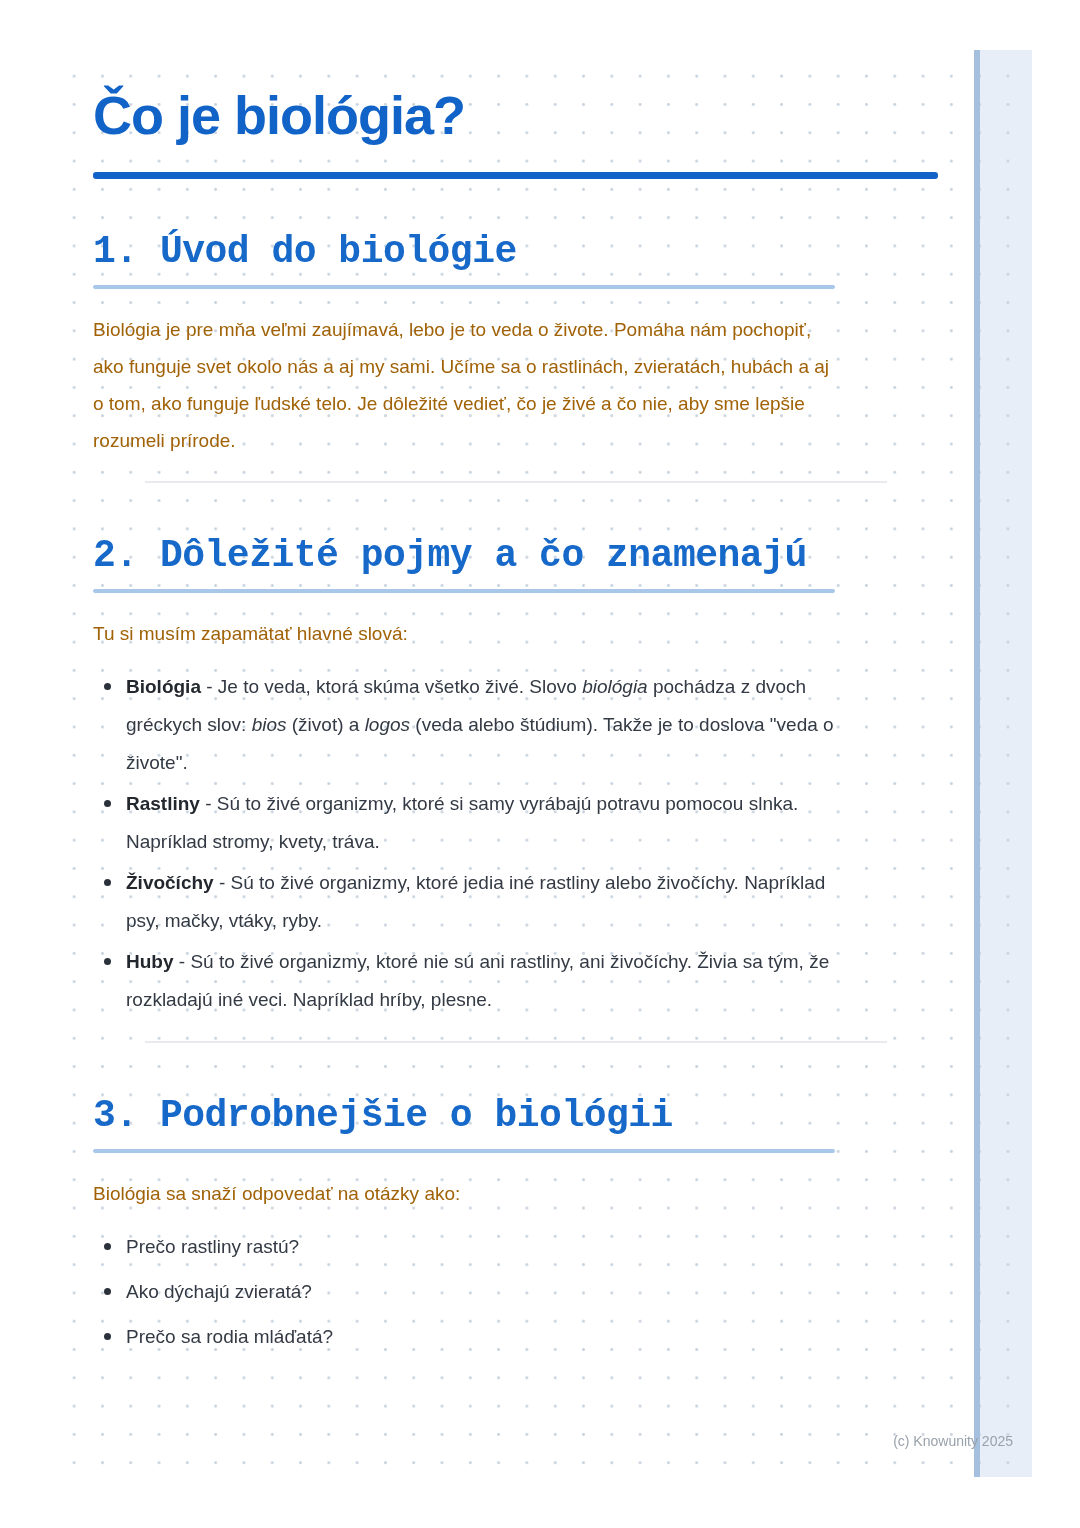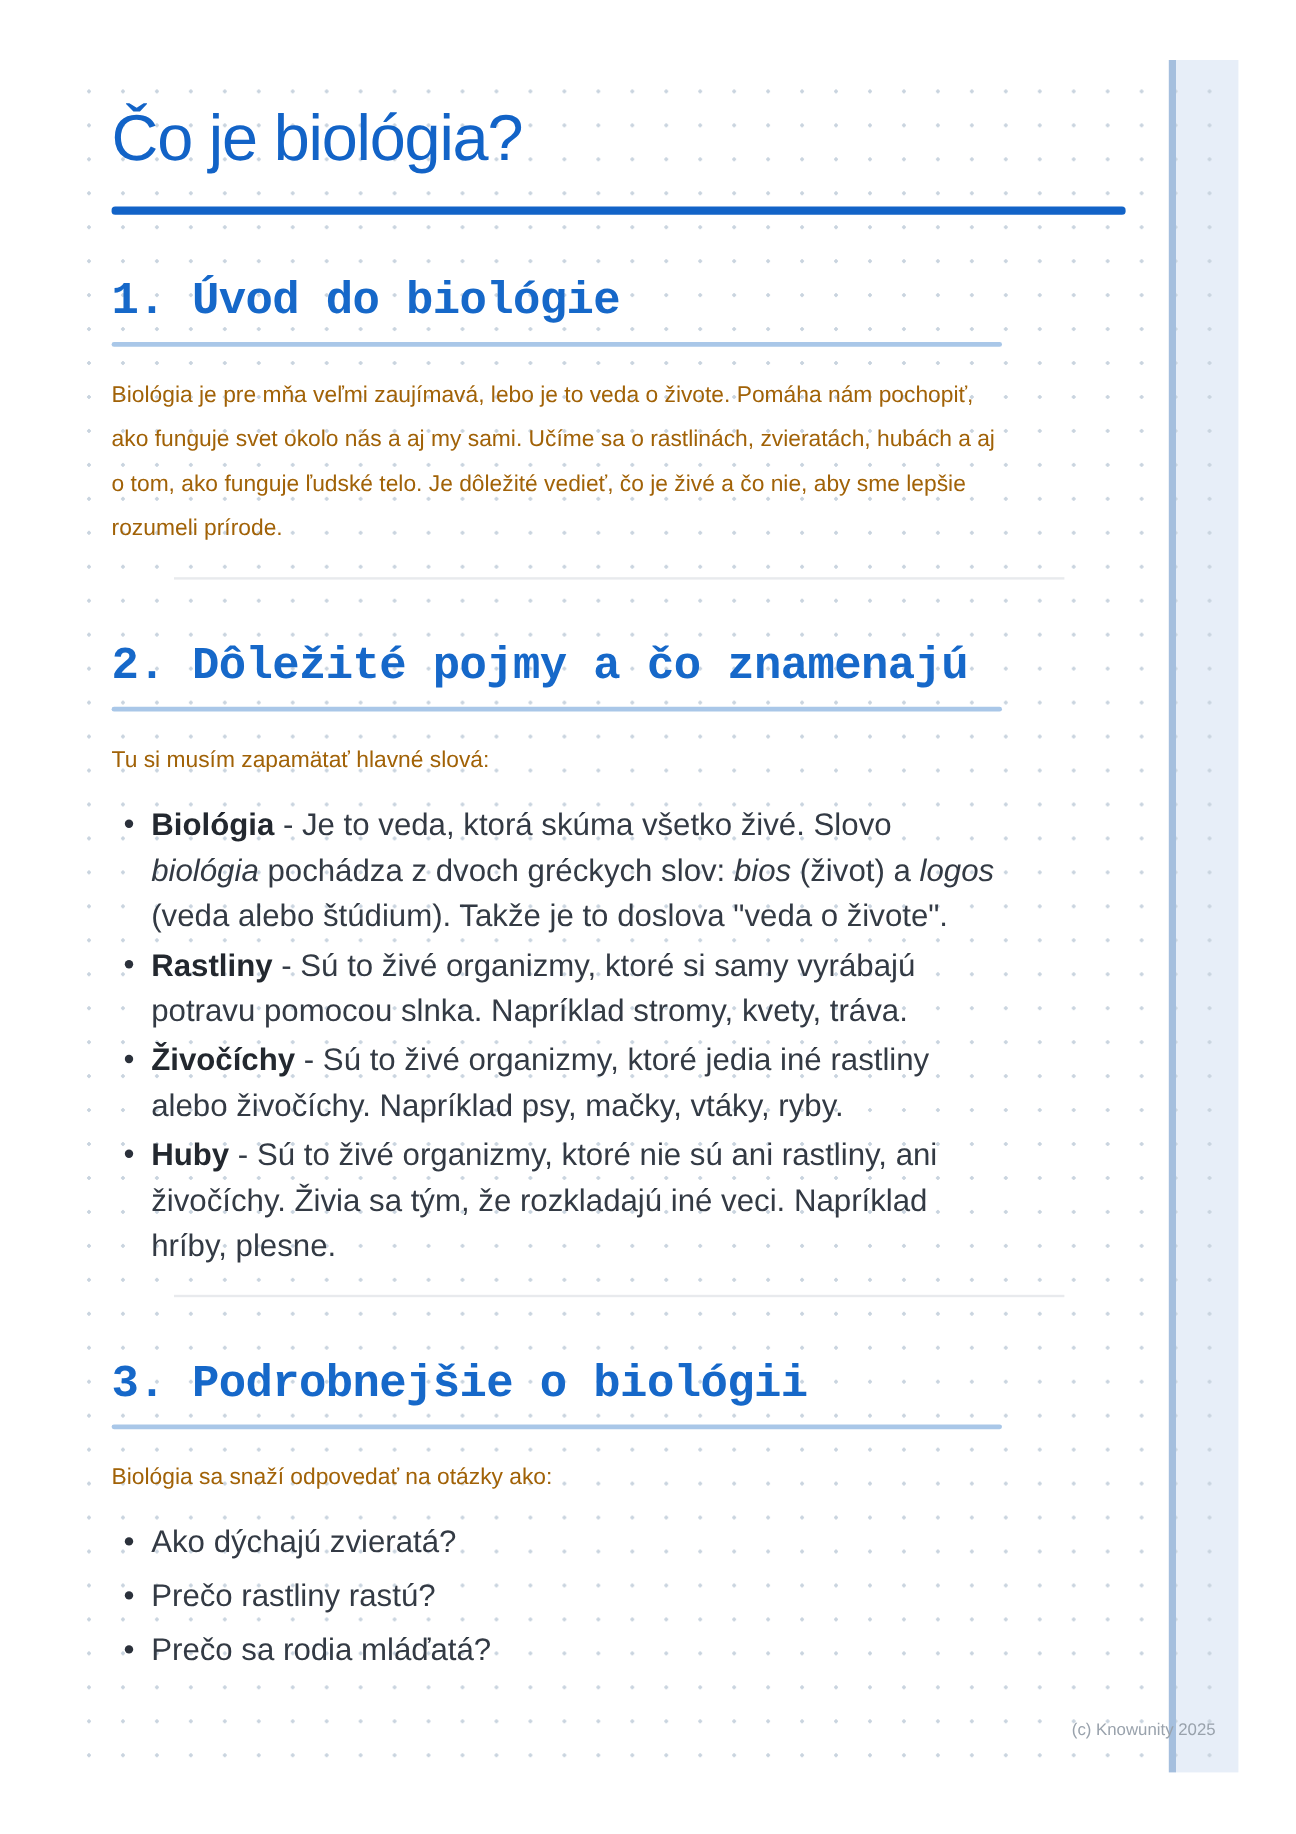--- a/index.html
+++ b/index.html
@@ -40,21 +40,21 @@
   .content {
     position: absolute; left: 93px; top: 0;
     width: 846px;
     z-index: 4;
   }
 
   .page-title {
     margin: 84px 0 0 0;
     font-size: 54px;
     line-height: 62px;
-    font-weight: 400;
+    font-weight: 700;
     letter-spacing: -1px;
     color: #1263C7;
   }
   .title-rule {
     margin-top: 26px;
     width: 845px; height: 7px;
     background: #1263C7;
     border-radius: 3px;
   }
 
@@ -91,21 +91,21 @@
 
   ul.bullet-list {
     list-style: none;
     margin: 16px 0 0 0;
     padding: 0;
     max-width: 745px;
   }
   ul.bullet-list li {
     position: relative;
     padding-left: 33px;
-    font-size: 26px;
+    font-size: 19px;
     line-height: 38px;
     margin-bottom: 3px;
     color: #333A44;
   }
   ul.questions-list li { line-height: 37px; margin-bottom: 8px; }
   .bullet {
     position: absolute; left: 11px; top: 15px;
     width: 7px; height: 7px;
     border-radius: 50%;
     background: #2B313B;
@@ -153,21 +153,21 @@
       </ul>
   </section>
 
   <hr class="divider">
 
   <section>
     <h2 class="section-heading">3. Podrobnejšie o biológii</h2>
     <div class="heading-underline"></div>
     <p class="body-text">Biológia sa snaží odpovedať na otázky ako:</p>
     <ul class="bullet-list questions-list">
+        <li><span class="bullet"></span><span>Prečo rastliny rastú?</span></li>
         <li><span class="bullet"></span><span>Ako dýchajú zvieratá?</span></li>
-        <li><span class="bullet"></span><span>Prečo rastliny rastú?</span></li>
         <li><span class="bullet"></span><span>Prečo sa rodia mláďatá?</span></li>
       </ul>
   </section>
 
 </div>
 
 <div class="copyright-footer">(c) Knowunity 2025</div>
 
 </body></html>

